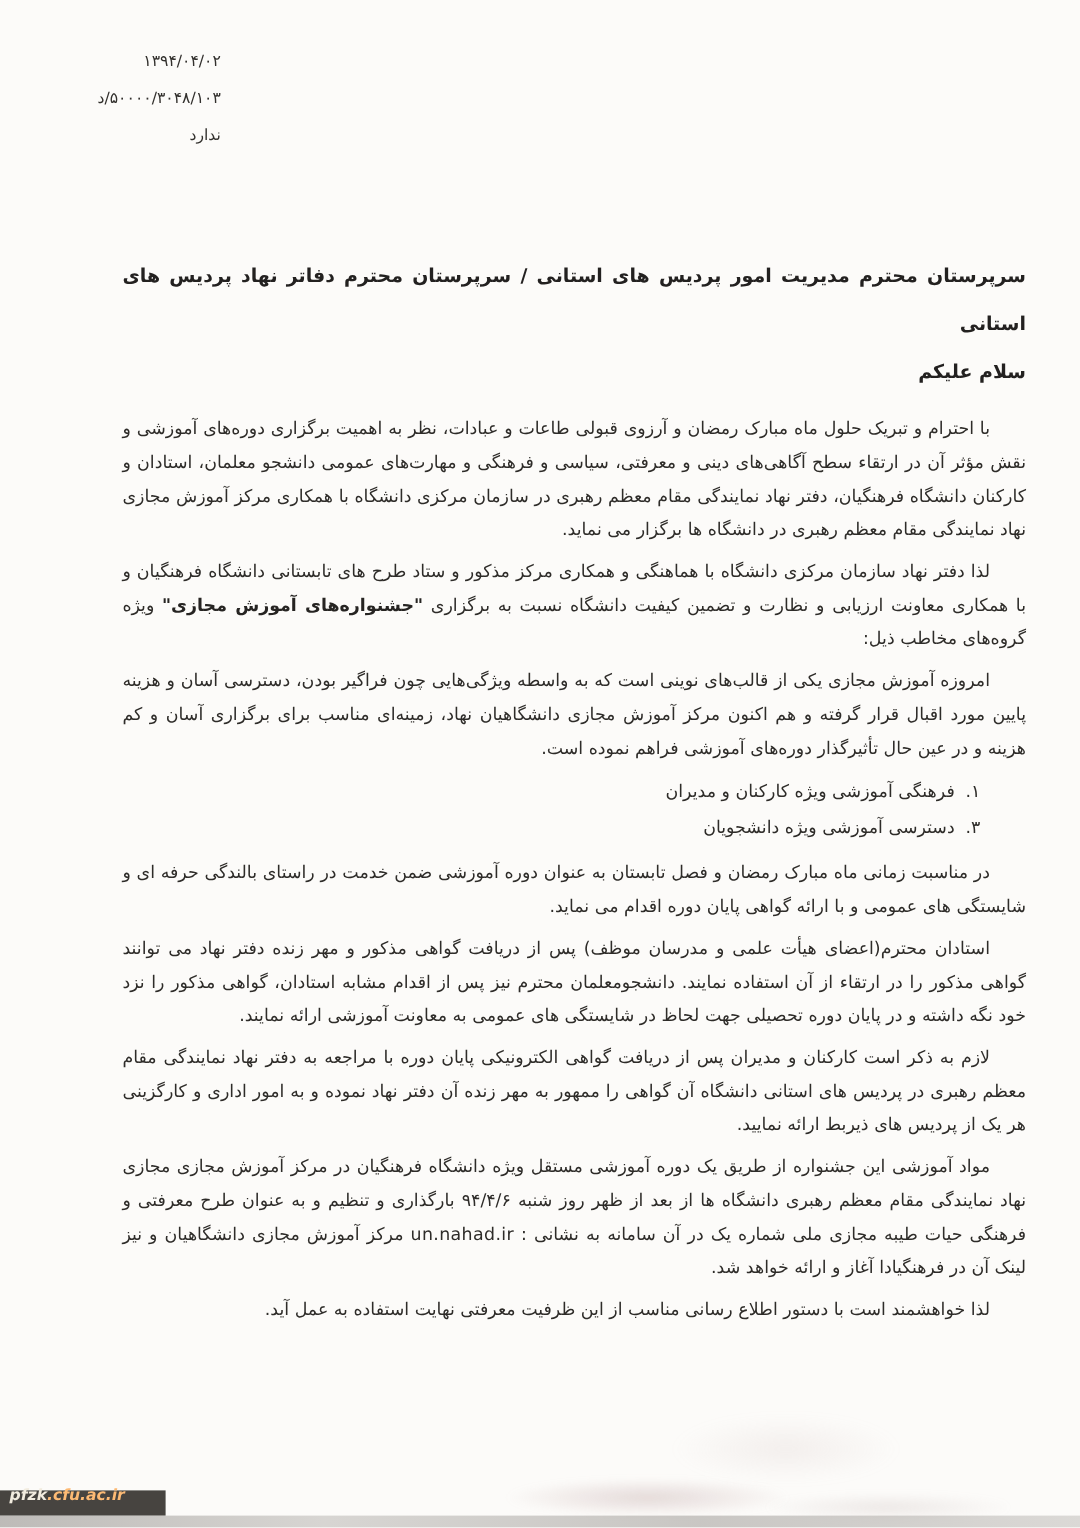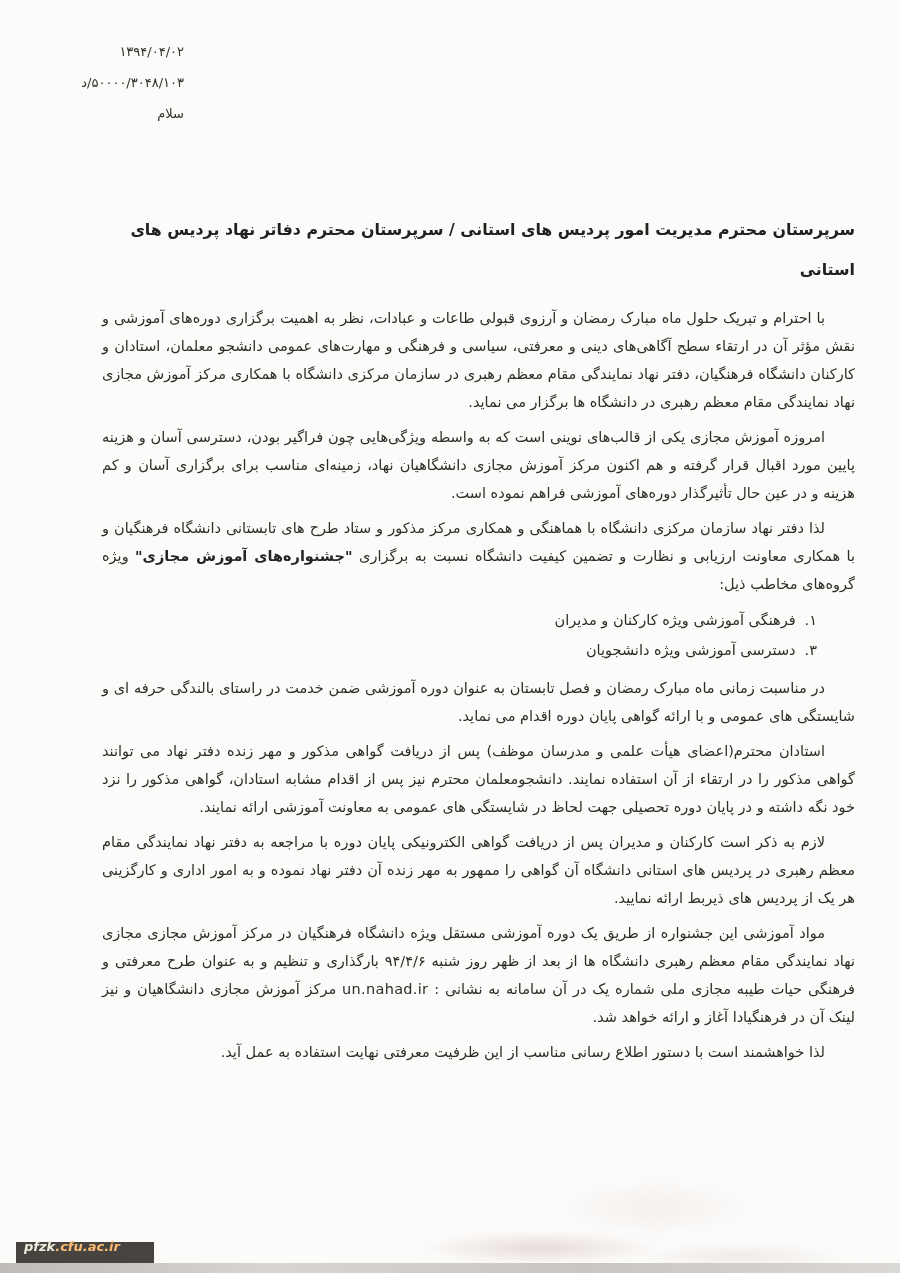--- a/index.html
+++ b/index.html
@@ -20,21 +20,21 @@
   .meta .num-ltr { unicode-bidi:bidi-override; direction:ltr; display:inline-block; }
 
   
   .letter {
     position:absolute; top:210px; right:45px; width:753px;
     direction:rtl; text-align:justify;
     font-size:14.5px; line-height:28px;
   }
   .heading {
     font-weight:bold; font-size:15.8px; line-height:40px;
-    color:#232120; text-align:right; margin-bottom:14px;
+    color:#232120; margin-bottom:14px;
   }
   .para { margin:0 0 7px 0; text-indent:30px; }
   .para .seg { }
   .bold-seg { font-weight:bold; color:#262422; }
   .url-seg { direction:ltr; unicode-bidi:embed; letter-spacing:0.3px; }
   .list { margin:2px 0 9px 0; padding:0 38px 0 0; line-height:30px; }
   .list-item { }
   .li-num { margin-left:9px; }
 
   
@@ -48,47 +48,48 @@
   .s3 { left:640px; top:1245px; width:200px; height:22px;
         background:radial-gradient(ellipse at center, rgba(170,150,150,0.18), rgba(170,150,150,0) 75%);
         filter:blur(3px); }
   .bottom-band {
     position:absolute; left:0; bottom:0; width:900px; height:10px;
     background:linear-gradient(90deg, rgba(138,134,130,0.55), rgba(160,156,152,0.40) 30%, rgba(150,146,142,0.50) 65%, rgba(165,161,157,0.38));
   }
 
   
   .watermark {
-    position:absolute; left:16px; top:1242px; height:21px; width:138px;
+    position:absolute; left:0; top:1242px; height:21px; width:138px;
     display:flex; align-items:center; padding:0 0 12px 8px; box-sizing:border-box;
     font-style:italic; font-weight:bold; font-size:13px;
     font-family:"DejaVu Sans", sans-serif;
   }
 </style>
 </head>
 <body style="background: rgb(252, 251, 249); color: rgb(46, 44, 41);">
 
 <div class="page">
 
   <div class="meta">
     <div><span class="num-ltr">۱۳۹۴/۰۴/۰۲</span></div>
     <div><span class="num-ltr">د/۵۰۰۰۰/۳۰۴۸/۱۰۳</span></div>
-    <div>سلام</div>
+    <div>ندارد</div>
   </div>
 
   <div class="letter">
     <div class="heading">
       <div>سرپرستان محترم مدیریت امور پردیس های استانی / سرپرستان محترم دفاتر نهاد پردیس های استانی</div>
+      <div>سلام علیکم</div>
     </div>
 
     <p class="para">با احترام و تبریک حلول ماه مبارک رمضان و آرزوی قبولی طاعات و عبادات، نظر به اهمیت برگزاری دوره‌های آموزشی و نقش مؤثر آن در ارتقاء سطح آگاهی‌های دینی و معرفتی، سیاسی و فرهنگی و مهارت‌های عمومی دانشجو معلمان، استادان و کارکنان دانشگاه فرهنگیان، دفتر نهاد نمایندگی مقام معظم رهبری در سازمان مرکزی دانشگاه با همکاری مرکز آموزش مجازی نهاد نمایندگی مقام معظم رهبری در دانشگاه ها برگزار می نماید.</p>
 
+    <p class="para"><span class="seg">لذا دفتر نهاد سازمان مرکزی دانشگاه با هماهنگی و همکاری مرکز مذکور و ستاد طرح های تابستانی دانشگاه فرهنگیان و با همکاری معاونت ارزیابی و نظارت و تضمین کیفیت دانشگاه  نسبت به برگزاری </span><span class="bold-seg">"جشنواره‌های آموزش مجازی"</span><span class="seg"> ویژه  گروه‌های مخاطب ذیل:</span></p>
+
     <p class="para">امروزه آموزش مجازی یکی از قالب‌های نوینی است که به واسطه ویژگی‌هایی چون فراگیر بودن، دسترسی آسان و هزینه پایین مورد اقبال قرار گرفته و هم اکنون مرکز آموزش مجازی دانشگاهیان نهاد، زمینه‌ای مناسب برای برگزاری آسان و کم هزینه و در عین حال تأثیرگذار دوره‌های آموزشی فراهم نموده است.</p>
-
-    <p class="para"><span class="seg">لذا دفتر نهاد سازمان مرکزی دانشگاه با هماهنگی و همکاری مرکز مذکور و ستاد طرح های تابستانی دانشگاه فرهنگیان و با همکاری معاونت ارزیابی و نظارت و تضمین کیفیت دانشگاه  نسبت به برگزاری </span><span class="bold-seg">"جشنواره‌های آموزش مجازی"</span><span class="seg"> ویژه  گروه‌های مخاطب ذیل:</span></p>
 
     <div class="list">
       <div class="list-item"><span class="li-num">۱.</span><span>فرهنگی آموزشی ویژه کارکنان و مدیران</span></div>
       <div class="list-item"><span class="li-num">۳.</span><span>دسترسی آموزشی ویژه دانشجویان</span></div>
     </div>
 
     <p class="para">در مناسبت زمانی ماه مبارک رمضان و فصل تابستان به عنوان دوره آموزشی ضمن خدمت در راستای بالندگی حرفه ای و شایستگی های عمومی  و با ارائه گواهی پایان دوره  اقدام می نماید.</p>
 
     <p class="para">استادان محترم(اعضای هیأت علمی و مدرسان موظف) پس از دریافت گواهی مذکور و مهر زنده دفتر نهاد می توانند گواهی مذکور را در ارتقاء از آن استفاده نمایند. دانشجومعلمان محترم نیز پس از اقدام مشابه استادان، گواهی مذکور را نزد خود نگه داشته و در پایان دوره تحصیلی جهت لحاظ در شایستگی های عمومی به معاونت آموزشی ارائه نمایند.</p>
 

